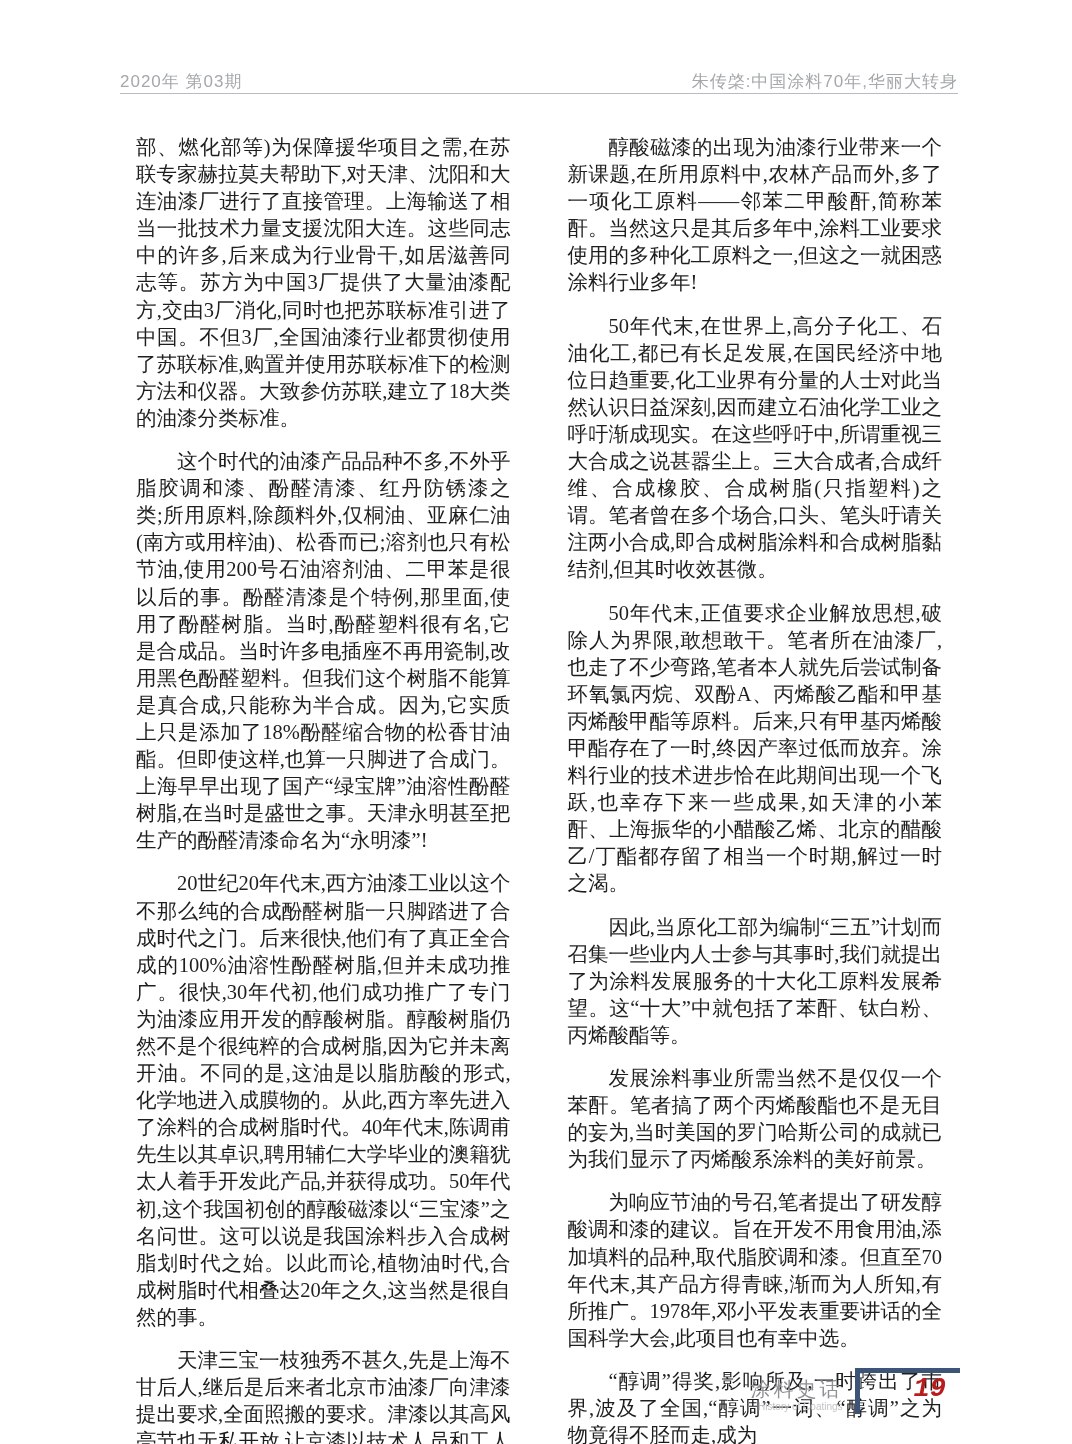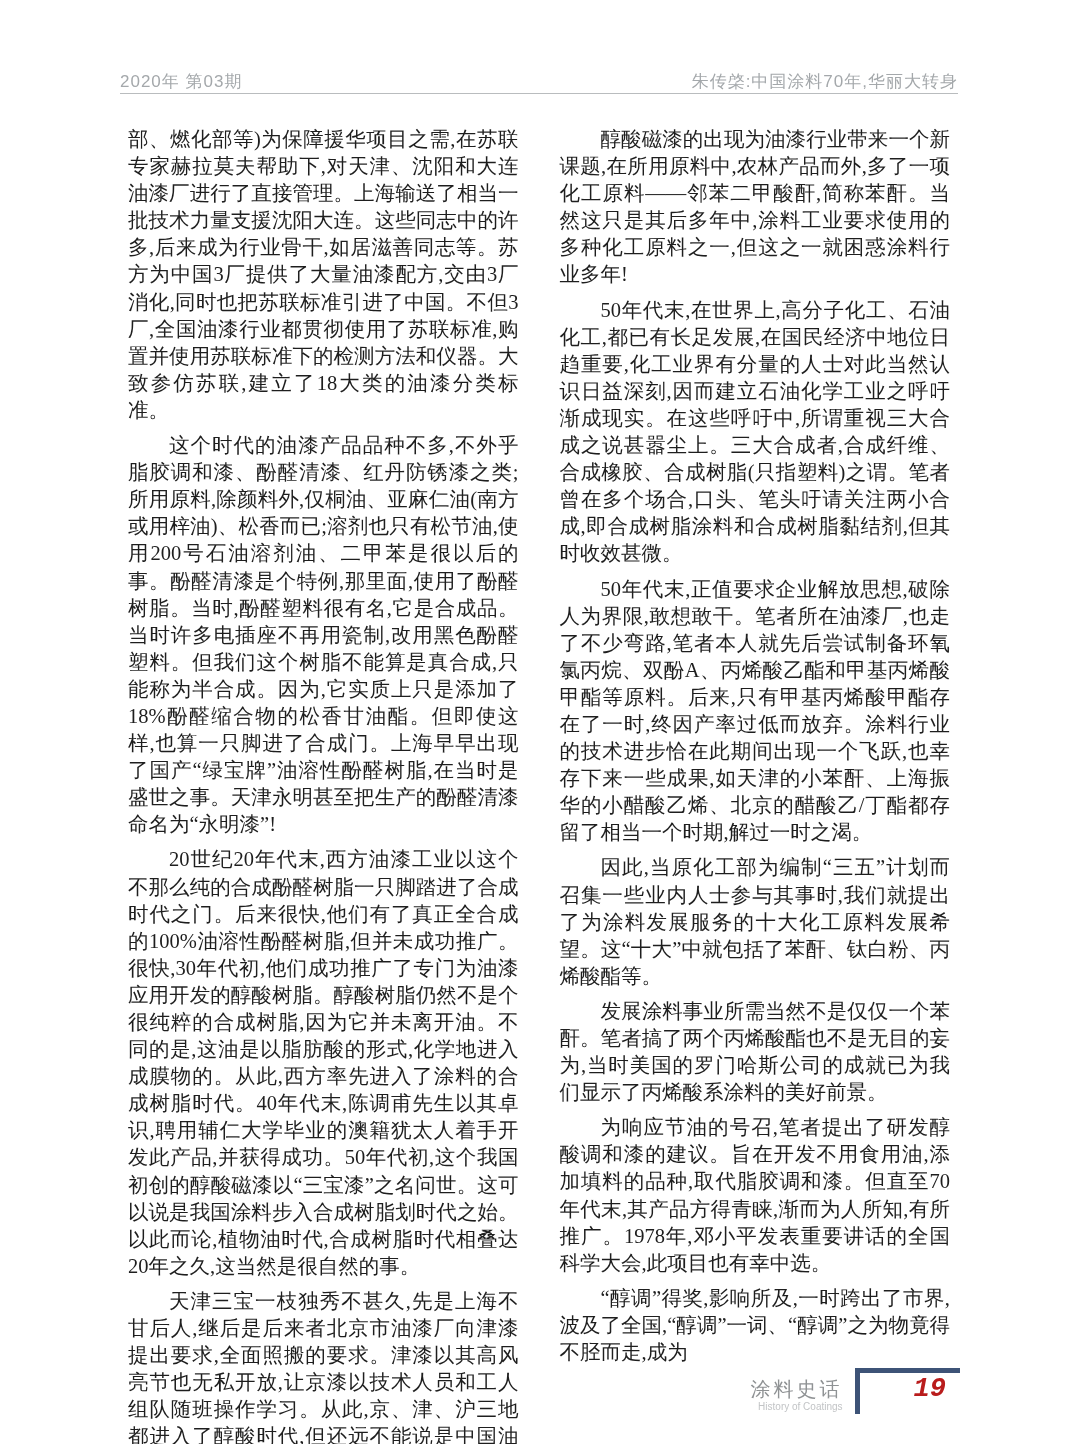--- a/index.html
+++ b/index.html
@@ -38,21 +38,21 @@
     gap: 25px;
   }
   .column {
     flex: 1 1 0;
     font-size: 20.5px;
     line-height: 27.1px;
     color: #1e1e1e;
     text-align: justify;
     text-justify: inter-character;
   }
-  .column p { margin: 8px; text-indent: 2em; }
+  .column p { margin: 16px; text-indent: 2em; }
   .column p.noindent { text-indent: 0; }
 
   
   .footer {
     position: absolute;
     right: 112px;
     bottom: 30px;
     display: flex;
     align-items: flex-end;
     gap: 12px;

